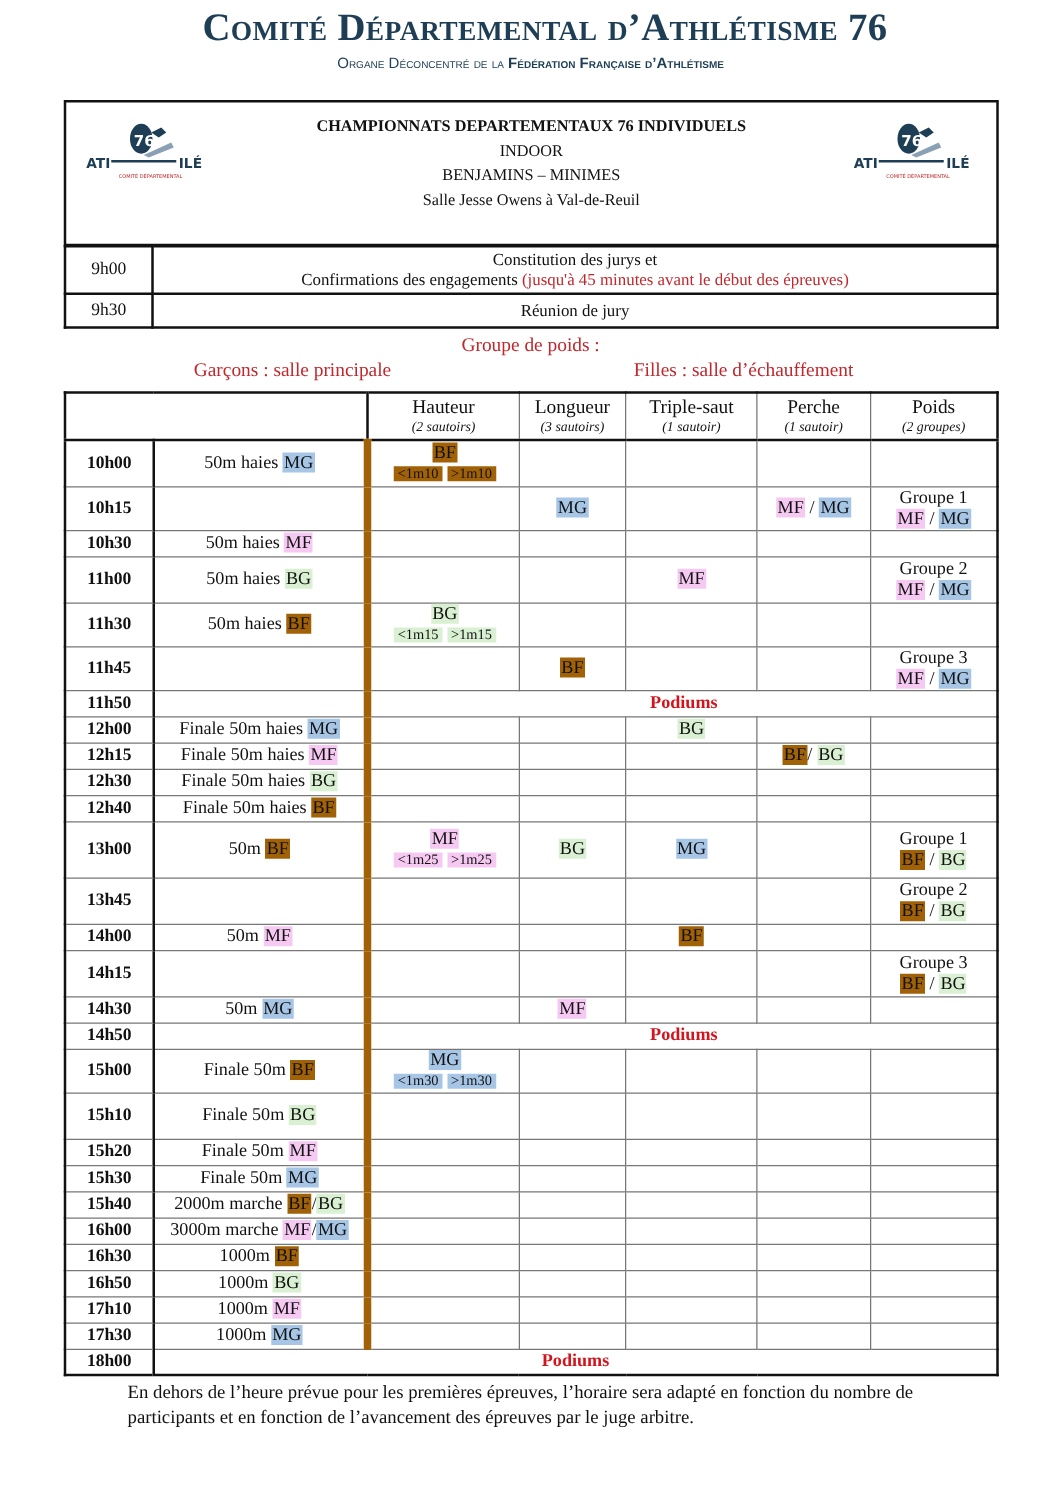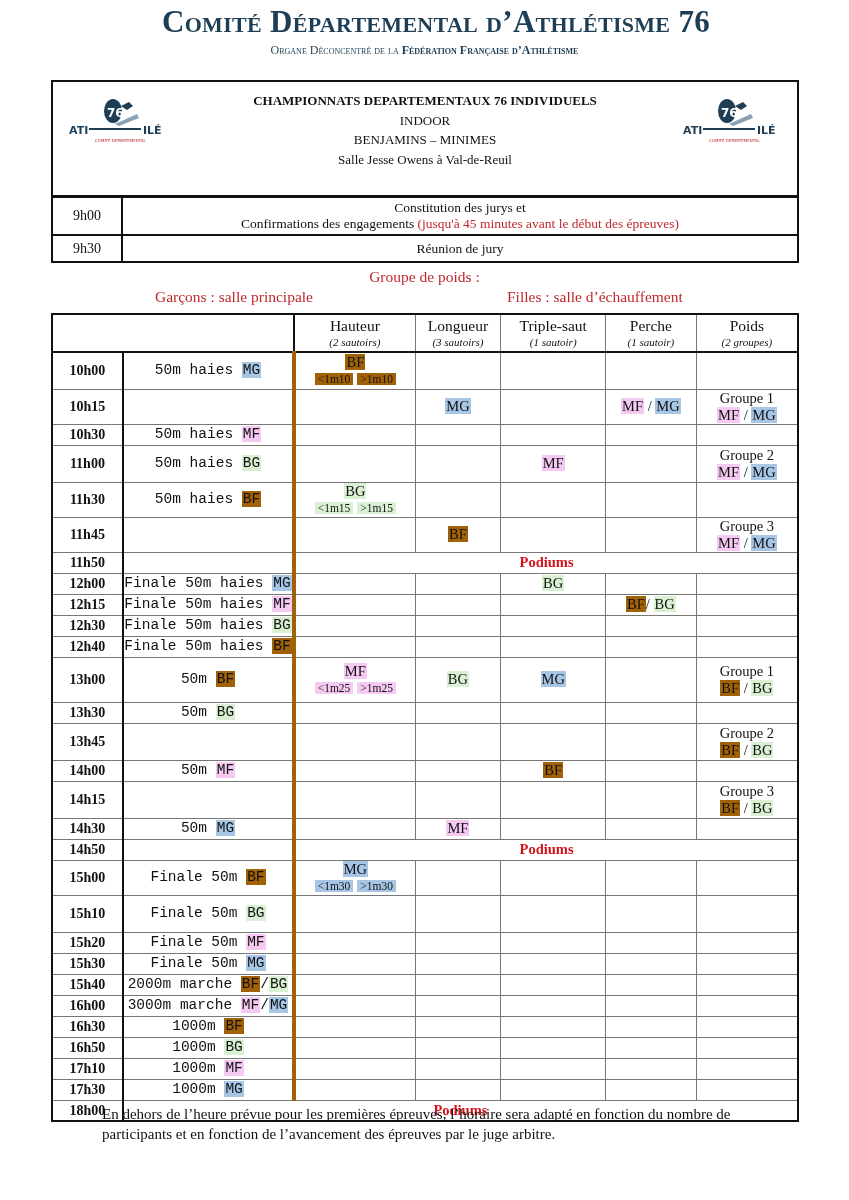--- a/index.html
+++ b/index.html
@@ -1,18 +1,18 @@
 <!DOCTYPE html>
 <html><head>
 <meta charset="utf-8">
 <style>
   * { box-sizing: border-box; margin: 0; padding: 0; }
   body { width: 849px; height: 1200px; background: #fff; font-family: "DejaVu Serif", "Liberation Serif", serif; color: #111; position: relative; overflow: hidden; }
   .org-title { position: absolute; top: 4px; left: 0; width: 849px; text-align: center; font-family: "Liberation Serif", serif; font-size: 31px; font-weight: bold; color: #1d3e55; letter-spacing: 0.3px; font-variant: small-caps; padding-left: 23px; }
-  .org-sub { position: absolute; top: 43px; left: 0; width: 849px; text-align: center; font-family: Liberation Serif, serif; font-size: 12px; color: #1d3e55; font-variant: small-caps; }
+  .org-sub { position: absolute; top: 43px; left: 0; width: 849px; text-align: center; font-family: Liberation Sans, sans-serif; font-size: 12px; color: #1d3e55; font-variant: small-caps; }
   .org-sub b { font-weight: bold; }
 
   .head-box { position: absolute; left: 51px; top: 80px; width: 748px; height: 117px; border: 2px solid #111; }
   .head-center { position: absolute; left: 0; top: 9px; width: 100%; text-align: center; font-family: "Liberation Serif", serif; font-size: 13px; line-height: 19.5px; }
   .head-center .t1 { font-weight: bold; }
   .head-center .t4 { font-weight: bold; }
   .logo { position: absolute; top: 14px; width: 100px; height: 50px; }
   .logo.left { left: 14px; }
   .logo.right { right: 16px; }
 
@@ -23,21 +23,21 @@
 
   .poids-title { position: absolute; top: 268px; left: 0; width: 849px; text-align: center; color: #c0282d; font-family: "Liberation Serif", serif; font-size: 15.5px; }
   .poids-g { position: absolute; top: 288px; left: 155px; color: #c0282d; font-family: "Liberation Serif", serif; font-size: 15.5px; }
   .poids-f { position: absolute; top: 288px; left: 507px; color: #c0282d; font-family: "Liberation Serif", serif; font-size: 15.5px; }
 
   table.sched { position: absolute; left: 51px; top: 313px; width: 748px; border-collapse: collapse; font-family: "Liberation Serif", serif; font-size: 14.5px; border: 2px solid #111; padding-left: 16px; }
   table.sched td, table.sched th { border: 1px solid #777; text-align: center; vertical-align: middle; padding: 0; line-height: 17px; }
   table.sched th { font-weight: normal; font-size: 15.5px; line-height: 17px; border-bottom: 2px solid #111; padding-top: 2px; }
   table.sched th .sub { display: block; font-size: 11px; font-style: italic; }
   table.sched td.t { width: 71px; font-weight: bold; font-size: 14px; border-right: 2px solid #111; }
-  table.sched td.ev { width: 172px; border-right: 4px solid #a16207; font-family: Liberation Mono, monospace; }
+  table.sched td.ev { width: 172px; border-right: 6px solid #a16207; }
   table.sched .podium { color: #d4141c; font-weight: bold; }
   .c-hau { width: 121px; } .c-lon { width: 86px; } .c-tri { width: 105px; } .c-per { width: 91px; } .c-poi { width: 102px; }
   .tag { padding: 0 1px; }
   .tag-BF { background: #a16207; }
   .tag-BG { background: #d9f0d3; }
   .tag-MF { background: #f6c9f3; }
   .tag-MG { background: #a7c6e6; }
   .small { font-size: 11.5px; }
   .small .tag { padding: 0 3px; margin: 0 2px; }
 
@@ -232,29 +232,20 @@
           <div class="small"><span class="tag tag-MF">&lt;1m25</span><span class="tag tag-MF">&gt;1m25</span></div>
         </td>
         <td class="c-lon"><span class="tag tag-BG">BG</span></td>
         <td class="c-tri"><span class="tag tag-MG">MG</span></td>
         <td class="c-per"></td>
         <td class="c-poi">
           <div>Groupe 1</div>
           <div><span class="tag tag-BF">BF</span> / <span class="tag tag-BG">BG</span></div>
         </td>
       </tr>
-      <tr style="height: 21px;">
-        <td class="t">13h30</td>
-        <td class="ev"><span>50m</span> <span class="tag tag-BG">BG</span></td>
-        <td class="c-hau"></td>
-        <td class="c-lon"></td>
-        <td class="c-tri"></td>
-        <td class="c-per"></td>
-        <td class="c-poi"></td>
-      </tr>
       <tr style="height: 37px;">
         <td class="t">13h45</td>
         <td class="ev"></td>
         <td class="c-hau"></td>
         <td class="c-lon"></td>
         <td class="c-tri"></td>
         <td class="c-per"></td>
         <td class="c-poi">
           <div>Groupe 2</div>
           <div><span class="tag tag-BF">BF</span> / <span class="tag tag-BG">BG</span></div>

